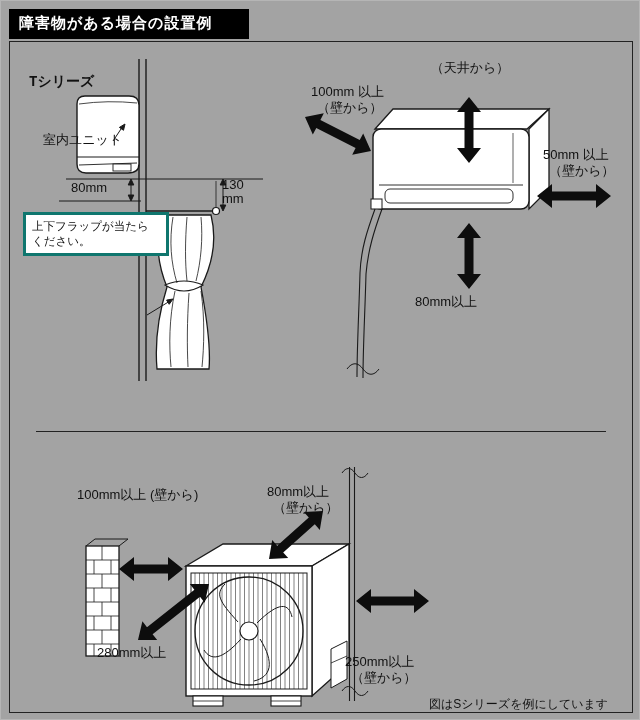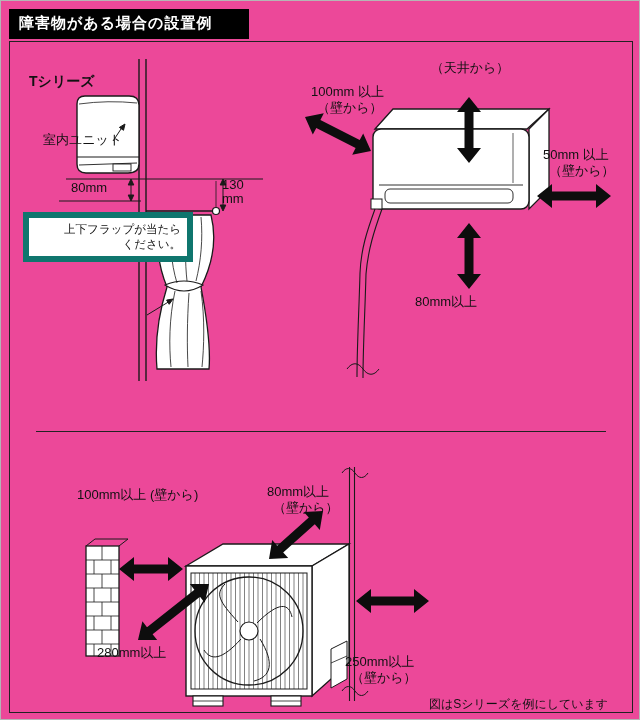--- a/index.html
+++ b/index.html
@@ -1,41 +1,41 @@
 <!DOCTYPE html>
 <html><head>
 <meta charset="utf-8">
 <style>
   html,body{margin:0;padding:0;background:#e8e8e8;}
   .page{
-    position:relative;width:640px;height:720px;background:#ec4899;
+    position:relative;width:640px;height:720px;background:#a3a3a3;
     font-family:"Liberation Sans","DejaVu Sans",sans-serif;color:#111;
     overflow:hidden;border:1px solid #b5b5b5;box-sizing:border-box;margin:0 auto;
   }
   .title{
     position:absolute;left:8px;top:8px;width:240px;box-sizing:border-box;
     background:#000;color:#fff;font-size:15px;font-weight:bold;
     padding:5px 10px 6px 10px;letter-spacing:1px;
   }
   .main-box{
     position:absolute;left:8px;top:40px;width:624px;height:672px;
     border:1.5px solid #222;box-sizing:border-box;
   }
   .divider{position:absolute;left:35px;top:430px;width:570px;height:0;border-top:1.5px solid #222;}
-  .series{position:absolute;left:28px;top:72px;font-size:14px;font-weight:bold;}
+  .series{position:absolute;left:28px;top:72px;font-size:14px;font-weight:bold;font-family:Liberation Mono, monospace;}
   .lbl{position:absolute;font-size:13px;line-height:16px;white-space:nowrap;color:#111;}
   .lbl .ln{display:block;}
   .lbl .ind6{padding-left:6px;}
   .lbl .ind10{padding-left:10px;}
   .lbl.center{text-align:center;}
   .dim{position:absolute;font-size:13px;line-height:14px;white-space:nowrap;}
   .note-box{
-    position:absolute;left:22px;top:211px;width:170px;box-sizing:border-box;
-    border:6px solid #0f766e;background:#fff;padding:4px 6px;
-    font-size:11.5px;line-height:15px;text-align:right;
+    position:absolute;left:22px;top:211px;width:146px;box-sizing:border-box;
+    border:3px solid #0f766e;background:#fff;padding:4px 6px;
+    font-size:11.5px;line-height:15px;
   }
   .note-box .ln{display:block;white-space:nowrap;}
   .footnote{position:absolute;left:428px;top:695px;font-size:12px;white-space:nowrap;}
   svg{position:absolute;overflow:visible;}
   .sv-left{left:10px;top:50px;}
   .sv-right{left:290px;top:50px;}
   .sv-out{left:30px;top:450px;}
 </style>
 </head>
 <body>

